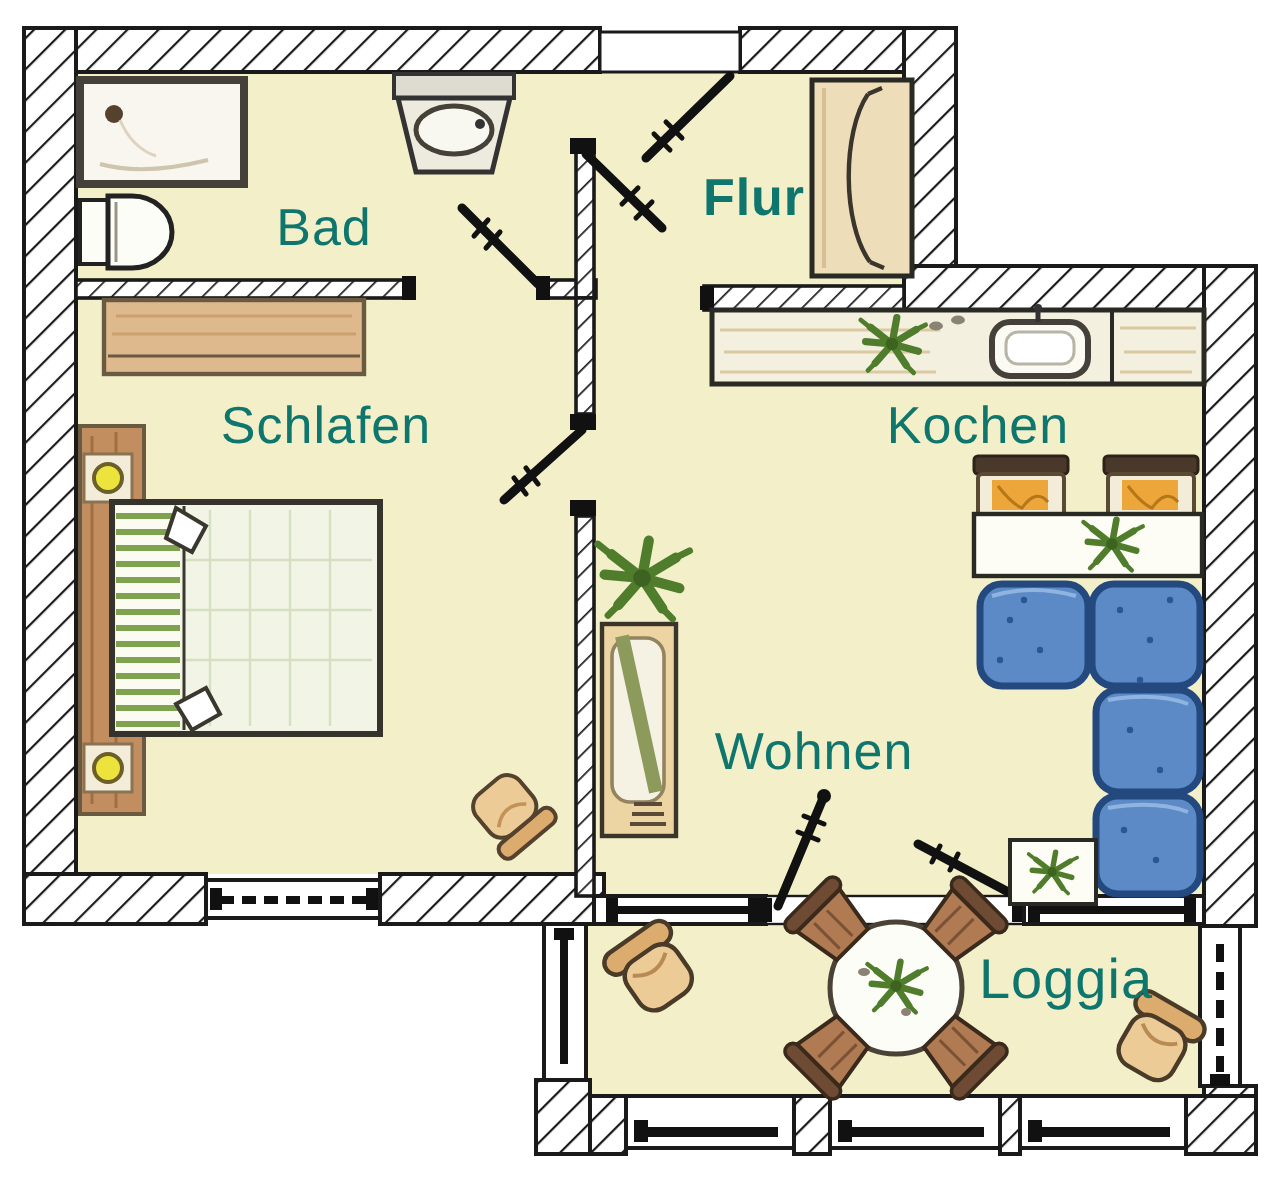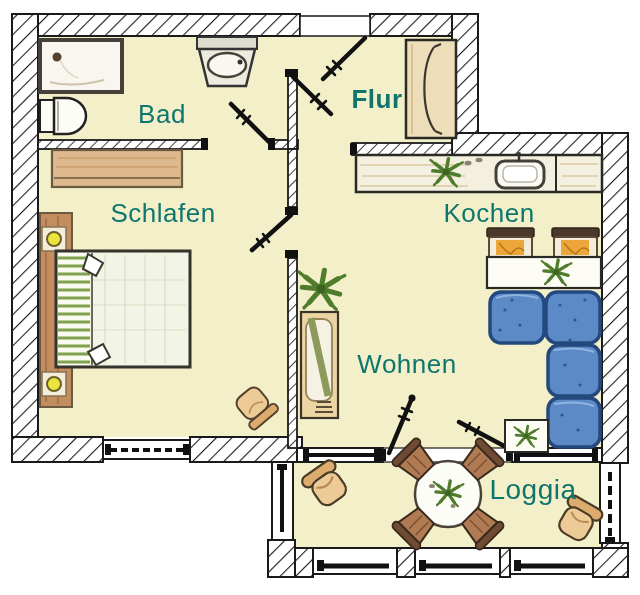--- a/index.html
+++ b/index.html
@@ -319,16 +319,16 @@
     <rect x="-19" y="-22" width="38" height="12" rx="6" fill="#dcab6e" stroke="#4a3a28" stroke-width="2.2"></rect>
     <rect x="-15" y="-12" width="30" height="28" rx="9" fill="#eccb96" stroke="#4a3a28" stroke-width="2.2"></rect>
     <path d="M-10,-6 Q0,2 10,-6" fill="none" stroke="#b98a54" stroke-width="2"></path>
   </g>
 </svg>
 
 <div class="room-label" style="left:162px;top:114px;">Bad</div>
 <div class="room-label" style="left:377px;top:99px;font-weight:bold;">Flur</div>
 <div class="room-label" style="left:163px;top:213px;">Schlafen</div>
 <div class="room-label" style="left:489px;top:213px;">Kochen</div>
-<div class="room-label" style="left:407px;top:364px;">Wohnen</div>
+<div class="room-label" style="left:407px;top:376px;">Wohnen</div>
 <div class="room-label large" style="left:533px;top:490px;">Loggia</div>
 
 </div>
 
 </body></html>

